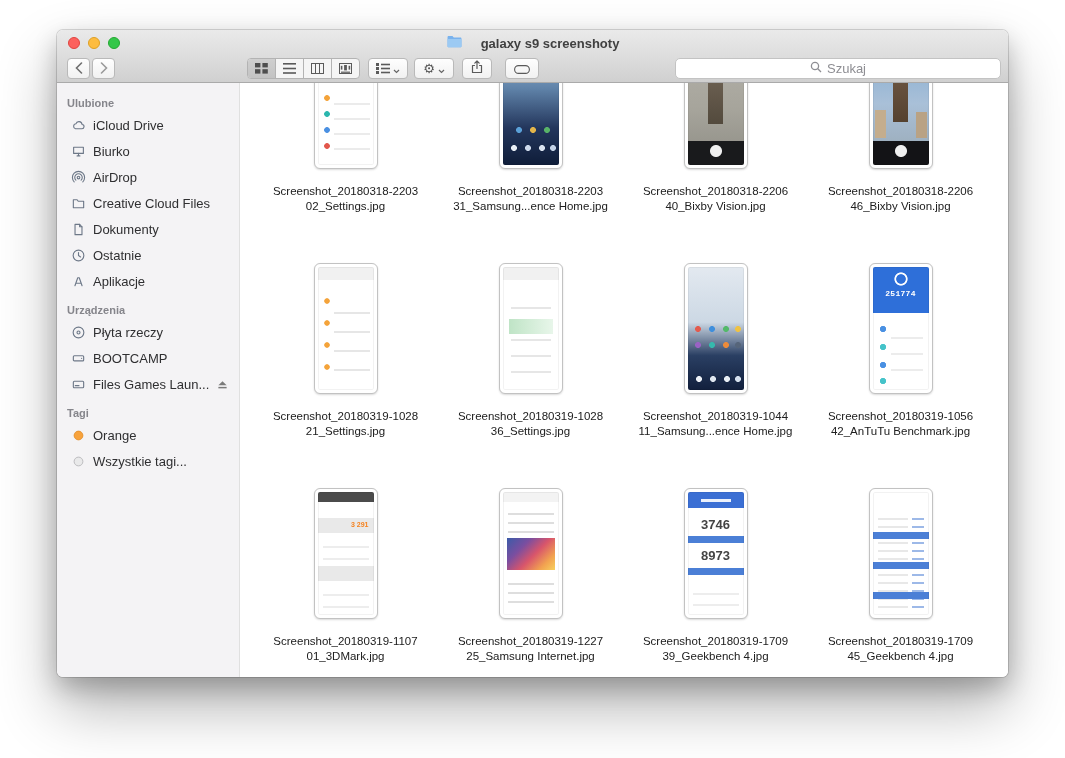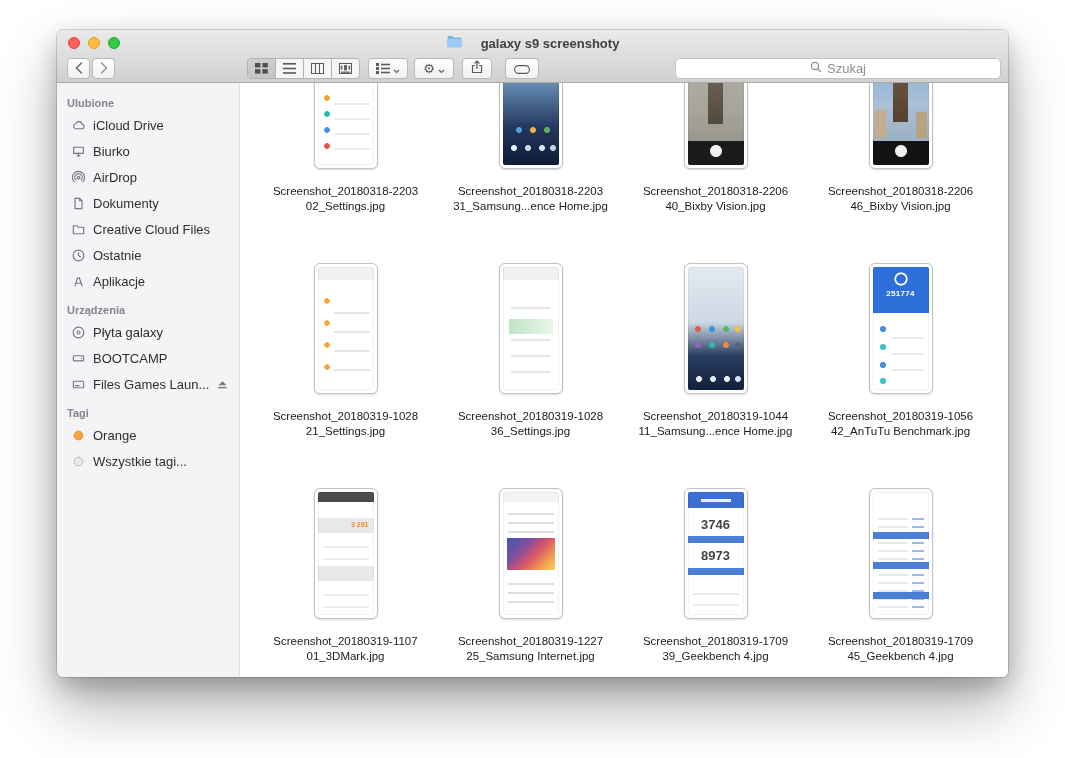--- a/index.html
+++ b/index.html
@@ -50,21 +50,21 @@
   .main{flex:1;position:relative;overflow:hidden;background:#ffffff;}
   .grid{position:absolute;top:-45px;left:13px;display:grid;grid-template-columns:repeat(4,185px);}
   .cell{height:225px;display:flex;flex-direction:column;align-items:center;}
   .thumb{width:64px;height:131px;box-sizing:border-box;border:1px solid #c2c2c2;border-radius:6px;
          background:#fff;padding:3px;box-shadow:0 1px 2px rgba(0,0,0,.15);}
   .screen{width:100%;height:100%;border-radius:2px;position:relative;overflow:hidden;background:#fff;
           box-shadow:inset 0 0 0 1px rgba(0,0,0,.05);}
   .file-name{margin-top:15px;font-size:11.5px;line-height:15px;color:#202020;text-align:center;white-space:pre-line;}
 
   .thumb-label{position:absolute;left:0;right:0;text-align:center;font-weight:700;white-space:pre-line;}
-  .t-antutu .thumb-label{top:22px;color:#fff;font-size:8px;letter-spacing:.3px;}
+  .t-antutu .thumb-label{top:22px;color:#fff;font-size:8px;letter-spacing:.3px;font-family:Liberation Mono, monospace;}
   .t-geekbench .thumb-label{top:17px;color:#444;font-size:13px;line-height:31px;}
   .t-threedmark .thumb-label{top:29px;left:auto;right:5px;color:#f58220;font-size:7px;text-align:right;}
 
   
   .t-settings-a{background:
     linear-gradient(#2bb7ae,#2bb7ae) 6px 28px/44px 12px no-repeat,
     radial-gradient(circle at 9px 56px,#f4a33a 2.5px,transparent 3.2px) no-repeat,
     radial-gradient(circle at 9px 72px,#2bb7ae 2.5px,transparent 3.2px) no-repeat,
     radial-gradient(circle at 9px 88px,#4a90e2 2.5px,transparent 3.2px) no-repeat,
     radial-gradient(circle at 9px 104px,#e2574c 2.5px,transparent 3.2px) no-repeat,
@@ -288,37 +288,37 @@
                 <circle cx="8" cy="8" r="1.4"></circle>
                 <path d="M5.2 10.8a4 4 0 1 1 5.6 0"></path>
                 <path d="M3.4 12.6a6.5 6.5 0 1 1 9.2 0"></path>
               </svg>
             </span>
             <span>AirDrop</span>
           </div>
           <div class="sb-item">
             <span class="sb-icon">
               <svg width="15" height="15" viewBox="0 0 16 16" fill="none" stroke="currentColor" stroke-width="1.2" stroke-linecap="round" stroke-linejoin="round">
+                <path d="M2.5 4h4l1.2 1.6h5.8v6.9H2.5z"></path>
+              </svg>
+            </span>
+            <span>Creative Cloud Files</span>
+          </div>
+          <div class="sb-item">
+            <span class="sb-icon">
+              <svg width="15" height="15" viewBox="0 0 16 16" fill="none" stroke="currentColor" stroke-width="1.2" stroke-linecap="round" stroke-linejoin="round">
                 <path d="M4.3 2.5h4.9l2.5 2.6v8.4H4.3z"></path>
                 <path d="M9.2 2.5v2.6h2.5"></path>
               </svg>
             </span>
             <span>Dokumenty</span>
           </div>
           <div class="sb-item">
             <span class="sb-icon">
               <svg width="15" height="15" viewBox="0 0 16 16" fill="none" stroke="currentColor" stroke-width="1.2" stroke-linecap="round" stroke-linejoin="round">
-                <path d="M2.5 4h4l1.2 1.6h5.8v6.9H2.5z"></path>
-              </svg>
-            </span>
-            <span>Creative Cloud Files</span>
-          </div>
-          <div class="sb-item">
-            <span class="sb-icon">
-              <svg width="15" height="15" viewBox="0 0 16 16" fill="none" stroke="currentColor" stroke-width="1.2" stroke-linecap="round" stroke-linejoin="round">
                 <circle cx="8" cy="8" r="5.7"></circle>
                 <path d="M8 4.8V8l2.2 1.6"></path>
               </svg>
             </span>
             <span>Ostatnie</span>
           </div>
           <div class="sb-item">
             <span class="sb-icon">
               <svg width="15" height="15" viewBox="0 0 16 16" fill="none" stroke="currentColor" stroke-width="1.2" stroke-linecap="round" stroke-linejoin="round">
                 <path d="M4.2 12.5L7.2 4h1.6l3 8.5M5.4 9.8h5.2"></path>
@@ -327,21 +327,21 @@
             <span>Aplikacje</span>
           </div>
           <div class="sb-header">Urządzenia</div>
           <div class="sb-item">
             <span class="sb-icon">
               <svg width="15" height="15" viewBox="0 0 16 16" fill="none" stroke="currentColor" stroke-width="1.2" stroke-linecap="round" stroke-linejoin="round">
                 <circle cx="8" cy="8" r="5.7"></circle>
                 <circle cx="8" cy="8" r="1.6"></circle>
               </svg>
             </span>
-            <span>Płyta galaxy</span>
+            <span>Płyta rzeczy</span>
           </div>
           <div class="sb-item">
             <span class="sb-icon">
               <svg width="15" height="15" viewBox="0 0 16 16" fill="none" stroke="currentColor" stroke-width="1.2" stroke-linecap="round" stroke-linejoin="round">
                 <rect x="2.5" y="5" width="11" height="5.5" rx="1"></rect>
                 <circle cx="11.3" cy="7.8" r=".7" fill="currentColor" stroke="none"></circle>
               </svg>
             </span>
             <span>BOOTCAMP</span>
           </div>

